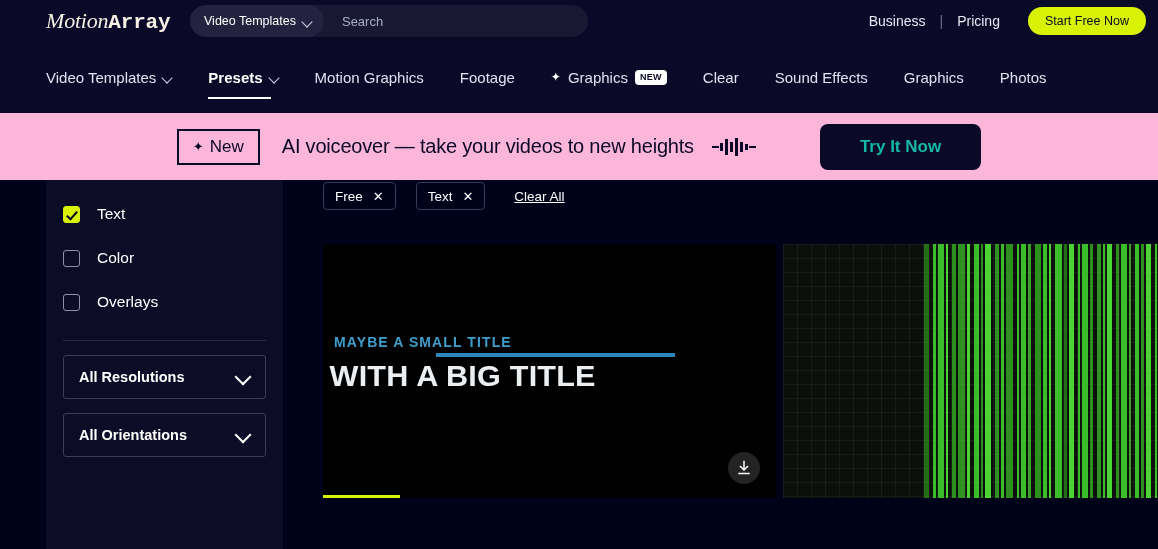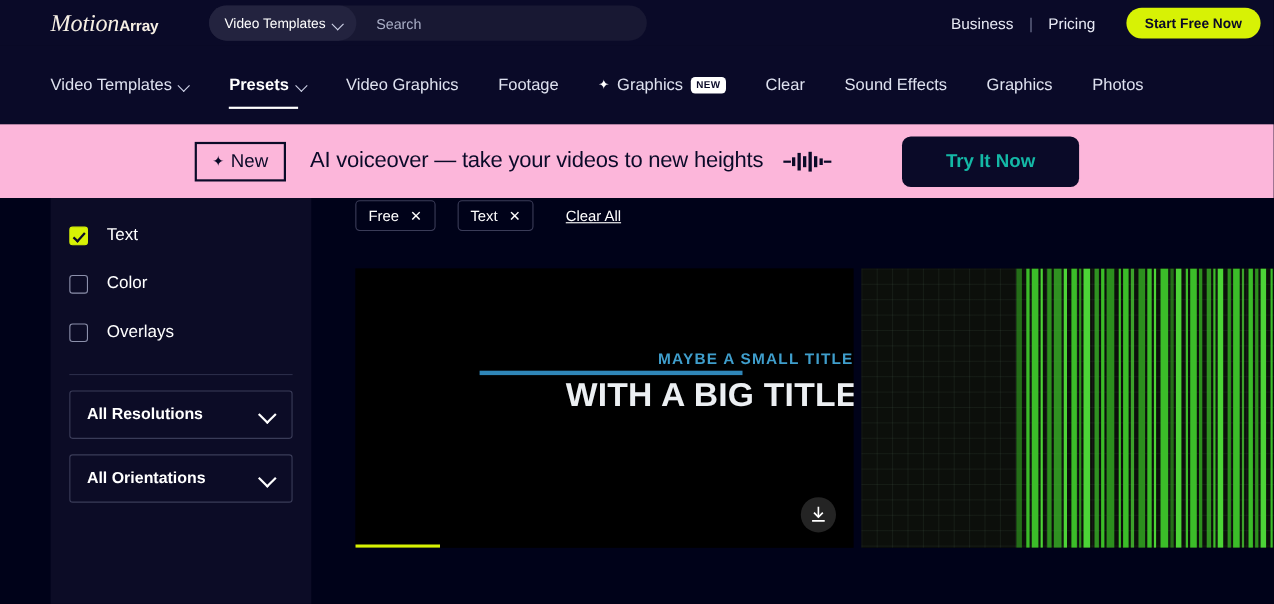--- a/index.html
+++ b/index.html
@@ -16,21 +16,21 @@
     position: absolute; left: 0; top: 0; width: 1158px; height: 41px;
     background: #0a0a28;
     display: flex; align-items: center;
   }
   .logo {
     margin-left: 46px;
     font-family: "Liberation Serif", serif;
     font-size: 22px; color: #f6efe4; letter-spacing: -0.2px;
     white-space: nowrap;
   }
-  .logo .lg-a { font-family: Liberation Sans, sans-serif; font-weight: bold; font-size: 14px; }
+  .logo .lg-a { font-family: Liberation Mono, monospace; font-weight: bold; font-size: 21px; }
   .logo .lg-m { font-style: italic; }
 
   .searchwrap {
     position: absolute; left: 190px; top: 5px;
     width: 398px; height: 32px;
     background: #181833; border-radius: 16px;
     display: flex; align-items: center;
   }
   .search-cat {
     height: 32px; border-radius: 16px; background: #23233f;
@@ -56,21 +56,21 @@
     position: absolute; right: 12px; top: 0; height: 41px;
     display: flex; align-items: center; gap: 0;
   }
   .toplink {
     font-size: 14px; color: #e7e9f4; padding: 0 14px; cursor: pointer; white-space: nowrap;
   }
   .topsep { color: #6a6f8c; font-size: 14px; }
   .cta {
     margin-left: 14px; height: 28px; border-radius: 14px;
     background: #d7f205; color: #0a0a28;
-    font-size: 12.5px; font-weight: bold;
+    font-size: 12.5px; font-weight: normal;
     display: flex; align-items: center; padding: 0 17px;
     cursor: pointer; white-space: nowrap;
   }
 
   
   .nav {
     position: absolute; left: 0; top: 41px; width: 1158px; height: 72px;
     background: #0a0a28;
     display: flex; align-items: center; padding-left: 46px;
   }
@@ -174,21 +174,21 @@
   .clearall {
     font-size: 13.5px; color: #ffffff; text-decoration: underline;
     margin-left: 9px; cursor: pointer;
   }
 
   .grid { position: absolute; left: 40px; top: 64px; display: flex; gap: 7px; }
 
   .thumb { position: relative; width: 453px; height: 254px; overflow: hidden; cursor: pointer; }
   .thumb-a { background: #000000; }
   .title-block {
-    position: absolute; left: 0; right: 0; top: 74px; text-align: right; margin-left: 11px;
+    position: absolute; left: 0; right: 0; top: 90px; text-align: left; margin-left: 11px;
   }
   .small-title {
     font-size: 14px; font-weight: bold; color: #3f9ecc;
     letter-spacing: 1.1px; font-family: "Liberation Sans", sans-serif;
   }
   .rule { width: 239px; height: 4px; background: #2f86b8; margin: 3px auto 2px auto; }
   .big-title {
     font-size: 30px; font-weight: bold; color: #eceff2;
     letter-spacing: 0.2px; transform: scaleX(1.02);
   }
@@ -246,21 +246,21 @@
       <span class="lbl">Video Templates</span>
       <span class="chev"></span>
     </div>
 
     <div class="navitem active">
       <span class="lbl">Presets</span>
       <span class="chev"></span>
     </div>
 
     <div class="navitem">
-      <span class="lbl">Video Graphics</span>
+      <span class="lbl">Motion Graphics</span>
     </div>
 
     <div class="navitem">
       <span class="lbl">Footage</span>
     </div>
 
     <div class="navitem">
       <span class="sparkle">✦</span>
       <span class="lbl">Graphics</span>
       <span class="newbadge">NEW</span>

